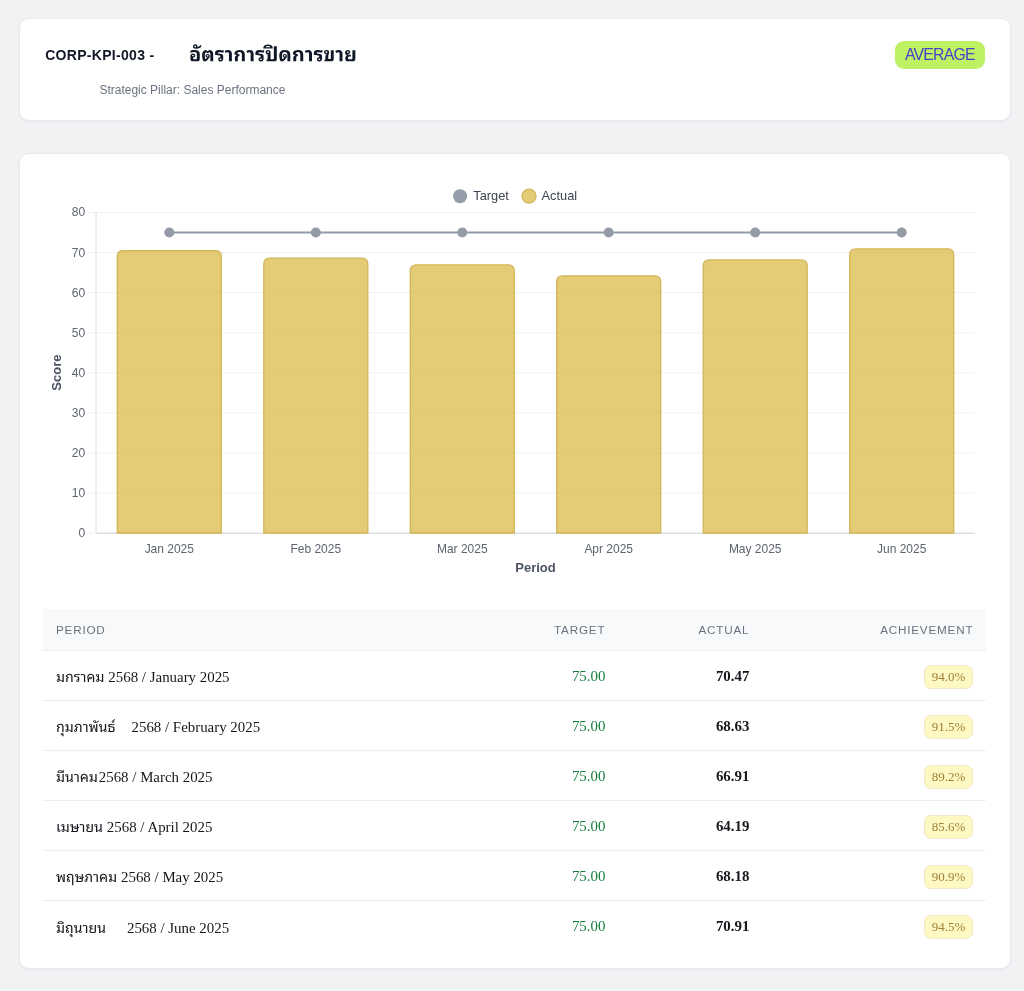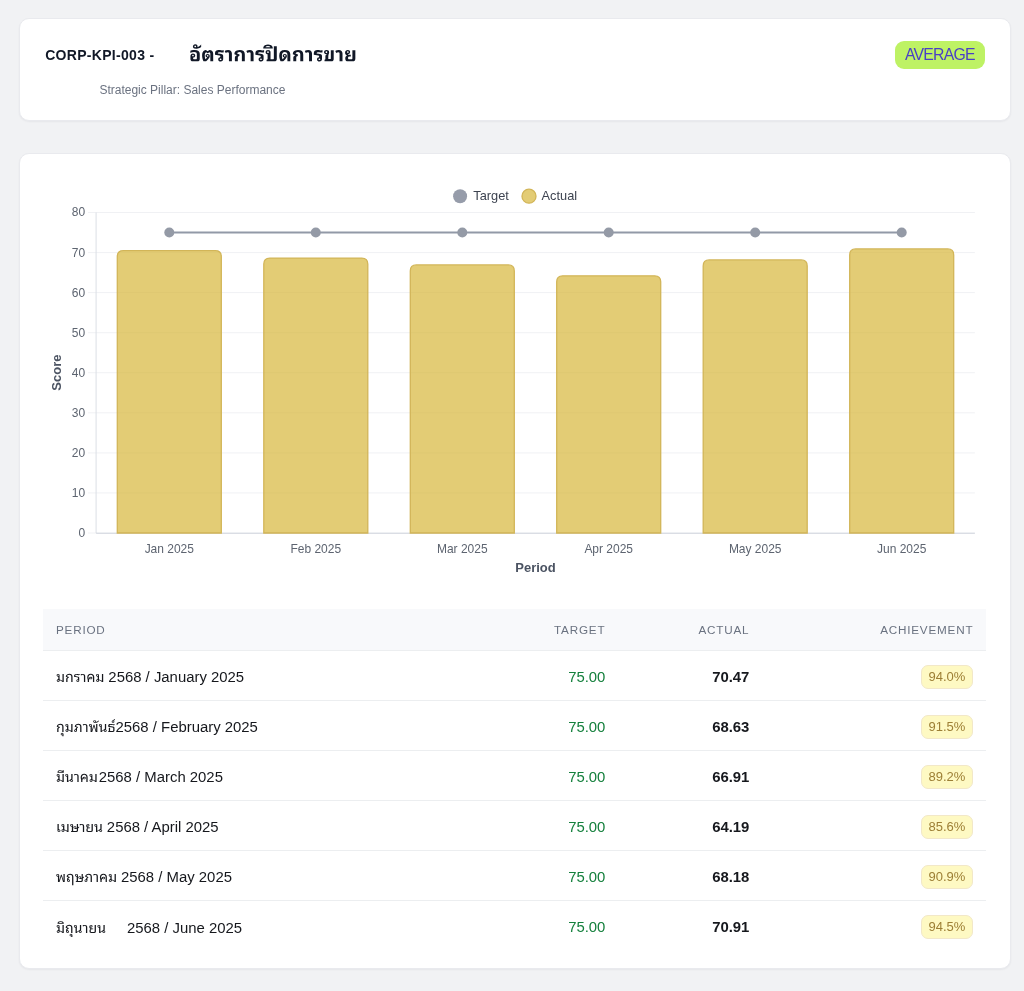--- a/index.html
+++ b/index.html
@@ -4,21 +4,21 @@
 html,body { width:1024px; height:991px; }
 body { background:#f1f2f4; font-family:"Liberation Sans",sans-serif; position:relative; }
 .card { position:absolute; left:19.4px; width:991.3px; background:#fff; border:1px solid #e9eaee; border-radius:10px; box-shadow:0 1px 2px rgba(16,24,40,.05); }
 #card1 { top:18.2px; height:103.2px; }
 #card2 { top:153.3px; height:815.7px; }
 .title { position:absolute; left:24.8px; top:25.4px; font-size:14px; font-weight:bold; color:#111827; letter-spacing:.3px; line-height:20.7px; white-space:nowrap; }
 .subtitle { position:absolute; left:32px; top:62.7px; font-size:12px; color:#6b7280; line-height:16.1px;margin-left:47px; }
 .avgbadge { position:absolute; right:25.2px; top:21.5px; width:89.3px; height:28.1px; line-height:28.1px; text-align:center; background:#bef264; color:#4a3fc6; font-size:15.8px; letter-spacing:-.8px; border-radius:9px; }
 .tbl { position:absolute; left:23px; top:455.2px; width:942.3px; border-collapse:collapse; table-layout:fixed; }
 .tbl th { height:41.2px; background:#f8f9fb; font-size:11.7px; font-weight:normal; color:#6a7280; letter-spacing:.8px; }
-.tbl td { height:50px; padding-top:2px; border-top:1px solid #eceef0; font-size:14.9px; color:#16181d; }
+.tbl td { height:50px; padding-top:2px; border-top:1px solid #eceef0; font-size:14.9px; color:#16181d;font-family:Liberation Serif, serif; }
 th.c1 { text-align:left; padding-left:12.6px; }
 td.c1 { text-align:left; padding-left:12.5px; white-space:nowrap; }
 .c2 { text-align:right; } td.c2 { color:#15803d; }
 .c3 { text-align:right; } td.c3 { font-weight:bold; }
 .c4, .c4h { text-align:right; padding-right:12.3px; }
 .badge { display:inline-block; height:23.7px; line-height:22px; padding:0 7px; background:#fef9c3; border:1px solid #f2e8c8; border-radius:7px; font-size:13px; color:#9d7f35; letter-spacing:0; }
 </style></head>
 <body>
 <div class="card" id="card1">
   <div class="title">CORP-KPI-003 -</div>
@@ -96,21 +96,21 @@
 <td class="c1"><svg width="48.48" height="20.45" viewBox="0 0 48.48 20.45" style="vertical-align:-4.54px">
               <path transform="translate(0,15.90) scale(0.014200,-0.014200)" d="M458.0 0.0Q427.0 25.0 388.0 49.0Q349.0 73.0 307.5 93.0Q266.0 113.0 227.0 126.0L166.0 156.0Q164.0 170.0 162.5 190.0Q161.0 210.0 161.0 235.0V347.0Q161.0 369.0 162.5 381.5Q164.0 394.0 168.0 405.0Q191.0 409.0 202.5 422.0Q214.0 435.0 215.0 457.0H225.0Q225.0 417.0 203.0 393.5Q181.0 370.0 142.0 370.0Q99.0 370.0 71.5 397.0Q44.0 424.0 44.0 466.0Q44.0 509.0 73.0 535.5Q102.0 562.0 148.0 562.0Q195.0 562.0 223.0 536.0Q251.0 510.0 251.0 466.0V152.0L224.0 184.0Q263.0 175.0 304.0 158.5Q345.0 142.0 384.0 120.5Q423.0 99.0 455.0 74.0H458.0Q457.0 98.0 456.5 121.5Q456.0 145.0 456.0 174.5Q456.0 204.0 456.0 243.0V555.0H546.0V0.0ZM146.0 423.0Q167.0 423.0 178.5 434.5Q190.0 446.0 190.0 466.0Q190.0 486.0 178.5 497.5Q167.0 509.0 146.0 509.0Q125.0 509.0 113.5 497.5Q102.0 486.0 102.0 466.0Q102.0 446.0 113.5 434.5Q125.0 423.0 146.0 423.0ZM155.0 -7.0Q108.0 -7.0 79.5 20.0Q51.0 47.0 51.0 90.0Q51.0 134.0 79.5 160.0Q108.0 186.0 155.0 186.0Q203.0 186.0 232.0 160.0Q261.0 134.0 261.0 90.0Q261.0 47.0 232.0 20.0Q203.0 -7.0 155.0 -7.0ZM153.0 46.0Q174.0 46.0 185.5 57.5Q197.0 69.0 197.0 89.0Q197.0 109.0 185.5 120.5Q174.0 132.0 153.0 132.0Q132.0 132.0 120.5 120.5Q109.0 109.0 109.0 89.0Q109.0 69.0 120.5 57.5Q132.0 46.0 153.0 46.0ZM719.0 0.0V190.0Q719.0 242.0 742.5 272.5Q766.0 303.0 818.0 319.0V323.0L690.0 361.0V374.0Q690.0 433.0 719.5 476.0Q749.0 519.0 803.5 542.5Q858.0 566.0 931.0 566.0Q1048.0 566.0 1106.5 514.0Q1165.0 462.0 1165.0 358.0V0.0H1075.0V358.0Q1075.0 429.0 1039.0 463.5Q1003.0 498.0 929.0 498.0Q858.0 498.0 816.5 465.0Q775.0 432.0 775.0 374.0V360.0L739.0 411.0L906.0 351.0L900.0 297.0Q849.0 287.0 829.0 264.0Q809.0 241.0 809.0 193.0V0.0ZM1532.0 -7.0Q1487.0 -7.0 1460.0 19.0Q1433.0 45.0 1433.0 88.0Q1433.0 132.0 1461.0 157.5Q1489.0 183.0 1529.0 183.0Q1573.0 183.0 1592.0 159.0Q1611.0 135.0 1611.0 106.0H1601.0Q1600.0 120.0 1588.5 136.0Q1577.0 152.0 1554.0 156.0Q1550.0 167.0 1548.5 178.0Q1547.0 189.0 1547.0 208.0V261.0Q1547.0 294.0 1534.0 308.0Q1521.0 322.0 1486.0 328.0L1268.0 364.0V413.0Q1268.0 489.0 1314.0 526.5Q1360.0 564.0 1430.0 564.0Q1465.0 564.0 1491.0 558.5Q1517.0 553.0 1540.5 547.5Q1564.0 542.0 1592.0 542.0Q1613.0 542.0 1633.0 546.0Q1653.0 550.0 1672.0 557.0V491.0Q1659.0 485.0 1639.0 480.0Q1619.0 475.0 1595.0 475.0Q1556.0 475.0 1517.5 485.5Q1479.0 496.0 1438.0 496.0Q1356.0 496.0 1356.0 423.0V411.0L1504.0 386.0Q1555.0 378.0 1584.0 363.0Q1613.0 348.0 1625.0 322.5Q1637.0 297.0 1637.0 256.0V101.0Q1637.0 49.0 1610.0 21.0Q1583.0 -7.0 1532.0 -7.0ZM1532.0 44.0Q1553.0 44.0 1564.5 55.5Q1576.0 67.0 1576.0 87.0Q1576.0 107.0 1564.5 118.5Q1553.0 130.0 1532.0 130.0Q1511.0 130.0 1499.5 118.5Q1488.0 107.0 1488.0 87.0Q1488.0 67.0 1499.5 55.5Q1511.0 44.0 1532.0 44.0ZM1968.0 0.0V394.0Q1968.0 446.0 1948.0 471.0Q1928.0 496.0 1886.0 496.0Q1857.0 496.0 1826.0 483.5Q1795.0 471.0 1765.0 447.0L1725.0 504.0Q1762.0 533.0 1805.0 548.5Q1848.0 564.0 1891.0 564.0Q1969.0 564.0 2013.5 520.0Q2058.0 476.0 2058.0 399.0V0.0ZM2237.0 0.0V73.0Q2237.0 123.0 2228.5 162.5Q2220.0 202.0 2211.5 242.0Q2203.0 282.0 2203.0 332.0Q2203.0 442.0 2267.5 504.0Q2332.0 566.0 2452.0 566.0Q2567.0 566.0 2630.0 509.0Q2693.0 452.0 2693.0 342.0V0.0H2603.0V342.0Q2603.0 419.0 2563.5 458.0Q2524.0 497.0 2452.0 497.0Q2376.0 497.0 2332.5 455.0Q2289.0 413.0 2289.0 337.0V329.0Q2289.0 308.0 2291.0 286.0Q2293.0 264.0 2294.5 242.0Q2296.0 220.0 2296.0 197.0H2299.0Q2311.0 249.0 2333.5 285.5Q2356.0 322.0 2388.0 341.5Q2420.0 361.0 2458.0 361.0Q2505.0 361.0 2532.5 336.0Q2560.0 311.0 2560.0 269.0Q2560.0 228.0 2532.5 203.0Q2505.0 178.0 2460.0 178.0Q2423.0 178.0 2398.0 198.5Q2373.0 219.0 2373.0 249.0Q2373.0 286.0 2402.0 297.0L2408.0 264.0Q2390.0 253.0 2374.5 233.0Q2359.0 213.0 2348.0 186.5Q2337.0 160.0 2330.5 130.0Q2324.0 100.0 2324.0 69.0V0.0ZM2459.0 226.0Q2480.0 226.0 2491.0 237.5Q2502.0 249.0 2502.0 269.0Q2502.0 289.0 2490.5 300.5Q2479.0 312.0 2458.0 312.0Q2437.0 312.0 2425.5 300.5Q2414.0 289.0 2414.0 269.0Q2414.0 249.0 2426.0 237.5Q2438.0 226.0 2459.0 226.0ZM3237.0 0.0Q3206.0 25.0 3167.0 49.0Q3128.0 73.0 3086.5 93.0Q3045.0 113.0 3006.0 126.0L2945.0 156.0Q2943.0 170.0 2941.5 190.0Q2940.0 210.0 2940.0 235.0V347.0Q2940.0 369.0 2941.5 381.5Q2943.0 394.0 2947.0 405.0Q2970.0 409.0 2981.5 422.0Q2993.0 435.0 2994.0 457.0H3004.0Q3004.0 417.0 2982.0 393.5Q2960.0 370.0 2921.0 370.0Q2878.0 370.0 2850.5 397.0Q2823.0 424.0 2823.0 466.0Q2823.0 509.0 2852.0 535.5Q2881.0 562.0 2927.0 562.0Q2974.0 562.0 3002.0 536.0Q3030.0 510.0 3030.0 466.0V152.0L3003.0 184.0Q3042.0 175.0 3083.0 158.5Q3124.0 142.0 3163.0 120.5Q3202.0 99.0 3234.0 74.0H3237.0Q3236.0 98.0 3235.5 121.5Q3235.0 145.0 3235.0 174.5Q3235.0 204.0 3235.0 243.0V555.0H3325.0V0.0ZM2925.0 423.0Q2946.0 423.0 2957.5 434.5Q2969.0 446.0 2969.0 466.0Q2969.0 486.0 2957.5 497.5Q2946.0 509.0 2925.0 509.0Q2904.0 509.0 2892.5 497.5Q2881.0 486.0 2881.0 466.0Q2881.0 446.0 2892.5 434.5Q2904.0 423.0 2925.0 423.0ZM2934.0 -7.0Q2887.0 -7.0 2858.5 20.0Q2830.0 47.0 2830.0 90.0Q2830.0 134.0 2858.5 160.0Q2887.0 186.0 2934.0 186.0Q2982.0 186.0 3011.0 160.0Q3040.0 134.0 3040.0 90.0Q3040.0 47.0 3011.0 20.0Q2982.0 -7.0 2934.0 -7.0ZM2932.0 46.0Q2953.0 46.0 2964.5 57.5Q2976.0 69.0 2976.0 89.0Q2976.0 109.0 2964.5 120.5Q2953.0 132.0 2932.0 132.0Q2911.0 132.0 2899.5 120.5Q2888.0 109.0 2888.0 89.0Q2888.0 69.0 2899.5 57.5Q2911.0 46.0 2932.0 46.0Z" fill="#16181d"></path>
             </svg><span style="margin-left:4px">2568 / January 2025</span></td>
 <td class="c2">75.00</td>
 <td class="c3">70.47</td>
 <td class="c4"><span class="badge">94.0%</span></td>
 </tr>
         <tr>
 <td class="c1"><svg width="59.61" height="20.45" viewBox="0 0 59.61 20.45" style="vertical-align:-4.54px">
               <path transform="translate(0,15.90) scale(0.014200,-0.014200)" d="M84.0 0.0V190.0Q84.0 242.0 107.5 272.5Q131.0 303.0 183.0 319.0V323.0L55.0 361.0V374.0Q55.0 433.0 84.5 476.0Q114.0 519.0 168.5 542.5Q223.0 566.0 296.0 566.0Q413.0 566.0 471.5 514.0Q530.0 462.0 530.0 358.0V0.0H440.0V358.0Q440.0 429.0 404.0 463.5Q368.0 498.0 294.0 498.0Q223.0 498.0 181.5 465.0Q140.0 432.0 140.0 374.0V360.0L104.0 411.0L271.0 351.0L265.0 297.0Q214.0 287.0 194.0 264.0Q174.0 241.0 174.0 193.0V0.0ZM447.0 -314.0V-201.0Q458.0 -200.0 468.5 -195.5Q479.0 -191.0 485.5 -182.0Q492.0 -173.0 492.0 -159.0H506.0Q504.0 -205.0 478.5 -222.5Q453.0 -240.0 419.0 -240.0Q381.0 -240.0 355.5 -216.0Q330.0 -192.0 330.0 -152.0Q330.0 -113.0 357.5 -88.0Q385.0 -63.0 430.0 -63.0Q477.0 -63.0 503.5 -90.0Q530.0 -117.0 530.0 -161.0V-314.0ZM423.0 -194.0Q443.0 -194.0 454.0 -183.0Q465.0 -172.0 465.0 -153.0Q465.0 -134.0 454.0 -123.0Q443.0 -112.0 423.0 -112.0Q403.0 -112.0 392.0 -123.0Q381.0 -134.0 381.0 -153.0Q381.0 -172.0 392.0 -183.0Q403.0 -194.0 423.0 -194.0ZM1074.0 0.0Q1043.0 25.0 1004.0 49.0Q965.0 73.0 923.5 93.0Q882.0 113.0 843.0 126.0L782.0 156.0Q780.0 170.0 778.5 190.0Q777.0 210.0 777.0 235.0V347.0Q777.0 369.0 778.5 381.5Q780.0 394.0 784.0 405.0Q807.0 409.0 818.5 422.0Q830.0 435.0 831.0 457.0H841.0Q841.0 417.0 819.0 393.5Q797.0 370.0 758.0 370.0Q715.0 370.0 687.5 397.0Q660.0 424.0 660.0 466.0Q660.0 509.0 689.0 535.5Q718.0 562.0 764.0 562.0Q811.0 562.0 839.0 536.0Q867.0 510.0 867.0 466.0V152.0L840.0 184.0Q879.0 175.0 920.0 158.5Q961.0 142.0 1000.0 120.5Q1039.0 99.0 1071.0 74.0H1074.0Q1073.0 98.0 1072.5 121.5Q1072.0 145.0 1072.0 174.5Q1072.0 204.0 1072.0 243.0V555.0H1162.0V0.0ZM762.0 423.0Q783.0 423.0 794.5 434.5Q806.0 446.0 806.0 466.0Q806.0 486.0 794.5 497.5Q783.0 509.0 762.0 509.0Q741.0 509.0 729.5 497.5Q718.0 486.0 718.0 466.0Q718.0 446.0 729.5 434.5Q741.0 423.0 762.0 423.0ZM771.0 -7.0Q724.0 -7.0 695.5 20.0Q667.0 47.0 667.0 90.0Q667.0 134.0 695.5 160.0Q724.0 186.0 771.0 186.0Q819.0 186.0 848.0 160.0Q877.0 134.0 877.0 90.0Q877.0 47.0 848.0 20.0Q819.0 -7.0 771.0 -7.0ZM769.0 46.0Q790.0 46.0 801.5 57.5Q813.0 69.0 813.0 89.0Q813.0 109.0 801.5 120.5Q790.0 132.0 769.0 132.0Q748.0 132.0 736.5 120.5Q725.0 109.0 725.0 89.0Q725.0 69.0 736.5 57.5Q748.0 46.0 769.0 46.0ZM1372.0 -7.0Q1327.0 -7.0 1300.0 19.0Q1273.0 45.0 1273.0 88.0Q1273.0 130.0 1300.0 156.5Q1327.0 183.0 1369.0 183.0Q1406.0 183.0 1428.5 162.0Q1451.0 141.0 1451.0 106.0H1441.0Q1440.0 126.0 1425.5 142.0Q1411.0 158.0 1394.0 158.0Q1390.0 167.0 1388.5 179.0Q1387.0 191.0 1387.0 206.0V215.0Q1387.0 260.0 1403.0 283.5Q1419.0 307.0 1456.0 317.0V321.0L1320.0 361.0V374.0Q1320.0 433.0 1349.5 476.0Q1379.0 519.0 1433.5 542.5Q1488.0 566.0 1562.0 566.0Q1678.0 566.0 1735.5 514.0Q1793.0 462.0 1793.0 358.0V0.0H1703.0V358.0Q1703.0 428.0 1667.0 463.0Q1631.0 498.0 1560.0 498.0Q1488.0 498.0 1447.0 465.0Q1406.0 432.0 1406.0 374.0V360.0L1370.0 411.0L1543.0 350.0L1537.0 296.0Q1514.0 290.0 1500.5 280.0Q1487.0 270.0 1482.0 252.0Q1477.0 234.0 1477.0 204.0V101.0Q1477.0 49.0 1450.0 21.0Q1423.0 -7.0 1372.0 -7.0ZM1373.0 44.0Q1394.0 44.0 1405.5 55.5Q1417.0 67.0 1417.0 87.0Q1417.0 107.0 1405.5 118.5Q1394.0 130.0 1373.0 130.0Q1352.0 130.0 1340.5 118.5Q1329.0 107.0 1329.0 87.0Q1329.0 67.0 1340.5 55.5Q1352.0 44.0 1373.0 44.0ZM2124.0 0.0V394.0Q2124.0 446.0 2104.0 471.0Q2084.0 496.0 2042.0 496.0Q2013.0 496.0 1982.0 483.5Q1951.0 471.0 1921.0 447.0L1881.0 504.0Q1918.0 533.0 1961.0 548.5Q2004.0 564.0 2047.0 564.0Q2125.0 564.0 2169.5 520.0Q2214.0 476.0 2214.0 399.0V0.0ZM2436.0 0.0V344.0Q2436.0 363.0 2437.5 377.0Q2439.0 391.0 2442.0 405.0Q2465.0 409.0 2476.5 422.0Q2488.0 435.0 2489.0 457.0H2499.0Q2499.0 417.0 2477.0 393.5Q2455.0 370.0 2416.0 370.0Q2373.0 370.0 2345.5 396.5Q2318.0 423.0 2318.0 466.0Q2318.0 510.0 2346.5 536.0Q2375.0 562.0 2422.0 562.0Q2469.0 562.0 2497.0 536.0Q2525.0 510.0 2525.0 466.0V262.0Q2525.0 236.0 2524.0 209.5Q2523.0 183.0 2521.5 152.5Q2520.0 122.0 2516.0 83.0H2519.0L2647.0 506.0H2703.0L2831.0 83.0H2835.0Q2832.0 122.0 2830.0 152.5Q2828.0 183.0 2827.0 209.5Q2826.0 236.0 2826.0 262.0V555.0H2913.0V0.0H2796.0L2718.0 257.0Q2709.0 288.0 2702.5 309.5Q2696.0 331.0 2690.5 352.5Q2685.0 374.0 2677.0 404.0H2673.0Q2666.0 374.0 2660.5 352.5Q2655.0 331.0 2648.5 309.5Q2642.0 288.0 2632.0 257.0L2550.0 0.0ZM2420.0 423.0Q2441.0 423.0 2452.5 434.5Q2464.0 446.0 2464.0 466.0Q2464.0 486.0 2452.5 497.5Q2441.0 509.0 2420.0 509.0Q2399.0 509.0 2387.5 497.5Q2376.0 486.0 2376.0 466.0Q2376.0 446.0 2387.5 434.5Q2399.0 423.0 2420.0 423.0ZM2754.0 637.0Q2725.0 637.0 2702.0 643.0Q2679.0 649.0 2662.0 660.0Q2643.0 672.0 2633.0 692.0Q2623.0 712.0 2623.0 737.0Q2623.0 778.0 2649.5 803.0Q2676.0 828.0 2719.0 828.0Q2763.0 828.0 2790.0 804.5Q2817.0 781.0 2817.0 741.0Q2817.0 707.0 2796.0 687.5Q2775.0 668.0 2737.0 668.0V694.0Q2745.0 693.0 2756.0 691.5Q2767.0 690.0 2777.0 690.0Q2815.0 690.0 2856.0 706.0Q2897.0 722.0 2935.0 750.0Q2973.0 778.0 3000.0 814.0H3003.0V732.0Q2975.0 704.0 2934.0 682.5Q2893.0 661.0 2846.5 649.0Q2800.0 637.0 2754.0 637.0ZM2720.0 695.0Q2740.0 695.0 2751.0 706.0Q2762.0 717.0 2762.0 736.0Q2762.0 756.0 2751.0 766.5Q2740.0 777.0 2720.0 777.0Q2701.0 777.0 2689.5 766.5Q2678.0 756.0 2678.0 736.0Q2678.0 717.0 2689.5 706.0Q2701.0 695.0 2720.0 695.0ZM3137.0 0.0V344.0Q3137.0 361.0 3138.5 375.0Q3140.0 389.0 3144.0 405.0Q3167.0 409.0 3178.5 422.0Q3190.0 435.0 3191.0 457.0H3201.0Q3201.0 417.0 3179.0 393.5Q3157.0 370.0 3118.0 370.0Q3075.0 370.0 3047.5 396.5Q3020.0 423.0 3020.0 466.0Q3020.0 510.0 3048.5 536.0Q3077.0 562.0 3124.0 562.0Q3171.0 562.0 3199.0 536.0Q3227.0 510.0 3227.0 466.0V178.0Q3227.0 165.0 3227.0 154.0Q3227.0 143.0 3227.0 131.5Q3227.0 120.0 3226.5 108.0Q3226.0 96.0 3226.0 81.0H3229.0Q3240.0 91.0 3261.5 105.0Q3283.0 119.0 3313.5 136.0Q3344.0 153.0 3380.0 171.0Q3409.0 185.0 3422.0 195.0Q3435.0 205.0 3439.0 218.0Q3443.0 231.0 3443.0 255.0V555.0H3533.0V266.0Q3533.0 233.0 3524.5 210.5Q3516.0 188.0 3496.5 173.0Q3477.0 158.0 3443.0 146.0L3429.0 137.0Q3382.0 114.0 3343.5 91.0Q3305.0 68.0 3275.0 45.5Q3245.0 23.0 3222.0 0.0ZM3121.0 423.0Q3142.0 423.0 3153.5 434.5Q3165.0 446.0 3165.0 466.0Q3165.0 486.0 3153.5 497.5Q3142.0 509.0 3121.0 509.0Q3100.0 509.0 3088.5 497.5Q3077.0 486.0 3077.0 466.0Q3077.0 446.0 3088.5 434.5Q3100.0 423.0 3121.0 423.0ZM3470.0 -7.0Q3425.0 -7.0 3397.0 19.5Q3369.0 46.0 3369.0 89.0Q3369.0 131.0 3397.5 157.5Q3426.0 184.0 3472.0 184.0Q3517.0 184.0 3545.0 157.5Q3573.0 131.0 3573.0 89.0Q3573.0 46.0 3544.5 19.5Q3516.0 -7.0 3470.0 -7.0ZM3471.0 46.0Q3491.0 46.0 3503.0 57.5Q3515.0 69.0 3515.0 89.0Q3515.0 109.0 3503.0 120.5Q3491.0 132.0 3471.0 132.0Q3450.0 132.0 3438.5 120.5Q3427.0 109.0 3427.0 89.0Q3427.0 69.0 3438.5 57.5Q3450.0 46.0 3471.0 46.0ZM3677.0 0.0V52.0L3722.0 63.0V289.0H3810.0V64.0H3984.0Q4009.0 64.0 4020.5 76.0Q4032.0 88.0 4032.0 113.0V251.0Q4032.0 283.0 4021.5 298.5Q4011.0 314.0 3976.0 318.0L3676.0 356.0V415.0Q3676.0 465.0 3698.0 498.0Q3720.0 531.0 3758.5 547.5Q3797.0 564.0 3845.0 564.0Q3888.0 564.0 3920.5 558.0Q3953.0 552.0 3981.0 546.0Q4009.0 540.0 4038.0 540.0Q4060.0 540.0 4083.5 545.0Q4107.0 550.0 4124.0 557.0V490.0Q4109.0 481.0 4088.5 476.5Q4068.0 472.0 4045.0 472.0Q4013.0 472.0 3982.5 478.0Q3952.0 484.0 3921.5 490.0Q3891.0 496.0 3857.0 496.0Q3813.0 496.0 3789.5 476.5Q3766.0 457.0 3766.0 419.0V411.0L4006.0 380.0Q4046.0 375.0 4071.0 361.0Q4096.0 347.0 4108.0 322.0Q4120.0 297.0 4120.0 259.0V101.0Q4120.0 51.0 4094.5 25.5Q4069.0 0.0 4019.0 0.0ZM4019.0 631.0Q3977.0 631.0 3951.0 654.0Q3925.0 677.0 3925.0 714.0Q3925.0 742.0 3945.0 766.0Q3965.0 790.0 4009.0 813.0Q4050.0 835.0 4066.0 851.0Q4082.0 867.0 4083.0 883.0H4163.0Q4163.0 857.0 4144.5 836.5Q4126.0 816.0 4085.0 797.0Q4057.0 784.0 4042.0 775.5Q4027.0 767.0 4024.0 762.0L3984.0 775.0Q3994.0 783.0 4005.5 787.0Q4017.0 791.0 4031.0 791.0Q4066.0 791.0 4088.5 769.0Q4111.0 747.0 4111.0 714.0Q4111.0 677.0 4085.5 654.0Q4060.0 631.0 4019.0 631.0ZM4019.0 672.0Q4039.0 672.0 4050.0 683.0Q4061.0 694.0 4061.0 713.0Q4061.0 733.0 4050.0 743.5Q4039.0 754.0 4019.0 754.0Q4000.0 754.0 3988.5 743.5Q3977.0 733.0 3977.0 713.0Q3977.0 694.0 3988.5 683.0Q4000.0 672.0 4019.0 672.0Z" fill="#16181d"></path>
-            </svg><span style="margin-left:0">2568 / February 2025</span></td>
+            </svg><span style="margin-left:16px">2568 / February 2025</span></td>
 <td class="c2">75.00</td>
 <td class="c3">68.63</td>
 <td class="c4"><span class="badge">91.5%</span></td>
 </tr>
         <tr>
 <td class="c1"><svg width="41.89" height="20.45" viewBox="0 0 41.89 20.45" style="vertical-align:-4.54px">
               <path transform="translate(0,15.90) scale(0.014200,-0.014200)" d="M458.0 0.0Q427.0 25.0 388.0 49.0Q349.0 73.0 307.5 93.0Q266.0 113.0 227.0 126.0L166.0 156.0Q164.0 170.0 162.5 190.0Q161.0 210.0 161.0 235.0V347.0Q161.0 369.0 162.5 381.5Q164.0 394.0 168.0 405.0Q191.0 409.0 202.5 422.0Q214.0 435.0 215.0 457.0H225.0Q225.0 417.0 203.0 393.5Q181.0 370.0 142.0 370.0Q99.0 370.0 71.5 397.0Q44.0 424.0 44.0 466.0Q44.0 509.0 73.0 535.5Q102.0 562.0 148.0 562.0Q195.0 562.0 223.0 536.0Q251.0 510.0 251.0 466.0V152.0L224.0 184.0Q263.0 175.0 304.0 158.5Q345.0 142.0 384.0 120.5Q423.0 99.0 455.0 74.0H458.0Q457.0 98.0 456.5 121.5Q456.0 145.0 456.0 174.5Q456.0 204.0 456.0 243.0V555.0H546.0V0.0ZM146.0 423.0Q167.0 423.0 178.5 434.5Q190.0 446.0 190.0 466.0Q190.0 486.0 178.5 497.5Q167.0 509.0 146.0 509.0Q125.0 509.0 113.5 497.5Q102.0 486.0 102.0 466.0Q102.0 446.0 113.5 434.5Q125.0 423.0 146.0 423.0ZM155.0 -7.0Q108.0 -7.0 79.5 20.0Q51.0 47.0 51.0 90.0Q51.0 134.0 79.5 160.0Q108.0 186.0 155.0 186.0Q203.0 186.0 232.0 160.0Q261.0 134.0 261.0 90.0Q261.0 47.0 232.0 20.0Q203.0 -7.0 155.0 -7.0ZM153.0 46.0Q174.0 46.0 185.5 57.5Q197.0 69.0 197.0 89.0Q197.0 109.0 185.5 120.5Q174.0 132.0 153.0 132.0Q132.0 132.0 120.5 120.5Q109.0 109.0 109.0 89.0Q109.0 69.0 120.5 57.5Q132.0 46.0 153.0 46.0ZM108.0 641.0V669.0Q108.0 715.0 127.5 748.5Q147.0 782.0 183.5 801.0Q220.0 820.0 270.0 820.0Q338.0 820.0 381.0 797.0Q424.0 774.0 455.0 747.0H459.0V824.0H546.0V641.0ZM184.0 691.0H457.0Q434.0 711.0 406.0 727.5Q378.0 744.0 346.5 754.0Q315.0 764.0 281.0 764.0Q234.0 764.0 209.0 742.0Q184.0 720.0 184.0 691.0ZM770.0 0.0V344.0Q770.0 361.0 771.5 375.0Q773.0 389.0 777.0 405.0Q800.0 409.0 811.5 422.0Q823.0 435.0 824.0 457.0H834.0Q834.0 417.0 812.0 393.5Q790.0 370.0 751.0 370.0Q708.0 370.0 680.5 396.5Q653.0 423.0 653.0 466.0Q653.0 510.0 681.5 536.0Q710.0 562.0 757.0 562.0Q804.0 562.0 832.0 536.0Q860.0 510.0 860.0 466.0V178.0Q860.0 165.0 860.0 154.0Q860.0 143.0 860.0 131.5Q860.0 120.0 859.5 108.0Q859.0 96.0 859.0 81.0H862.0Q873.0 91.0 894.5 105.0Q916.0 119.0 946.5 136.0Q977.0 153.0 1013.0 171.0Q1042.0 185.0 1055.0 195.0Q1068.0 205.0 1072.0 218.0Q1076.0 231.0 1076.0 255.0V555.0H1166.0V266.0Q1166.0 233.0 1157.5 210.5Q1149.0 188.0 1129.5 173.0Q1110.0 158.0 1076.0 146.0L1062.0 137.0Q1015.0 114.0 976.5 91.0Q938.0 68.0 908.0 45.5Q878.0 23.0 855.0 0.0ZM754.0 423.0Q775.0 423.0 786.5 434.5Q798.0 446.0 798.0 466.0Q798.0 486.0 786.5 497.5Q775.0 509.0 754.0 509.0Q733.0 509.0 721.5 497.5Q710.0 486.0 710.0 466.0Q710.0 446.0 721.5 434.5Q733.0 423.0 754.0 423.0ZM1103.0 -7.0Q1058.0 -7.0 1030.0 19.5Q1002.0 46.0 1002.0 89.0Q1002.0 131.0 1030.5 157.5Q1059.0 184.0 1105.0 184.0Q1150.0 184.0 1178.0 157.5Q1206.0 131.0 1206.0 89.0Q1206.0 46.0 1177.5 19.5Q1149.0 -7.0 1103.0 -7.0ZM1104.0 46.0Q1124.0 46.0 1136.0 57.5Q1148.0 69.0 1148.0 89.0Q1148.0 109.0 1136.0 120.5Q1124.0 132.0 1104.0 132.0Q1083.0 132.0 1071.5 120.5Q1060.0 109.0 1060.0 89.0Q1060.0 69.0 1071.5 57.5Q1083.0 46.0 1104.0 46.0ZM1504.0 0.0V394.0Q1504.0 446.0 1484.0 471.0Q1464.0 496.0 1422.0 496.0Q1393.0 496.0 1362.0 483.5Q1331.0 471.0 1301.0 447.0L1261.0 504.0Q1298.0 533.0 1341.0 548.5Q1384.0 564.0 1427.0 564.0Q1505.0 564.0 1549.5 520.0Q1594.0 476.0 1594.0 399.0V0.0ZM1773.0 0.0V73.0Q1773.0 123.0 1764.5 162.5Q1756.0 202.0 1747.5 242.0Q1739.0 282.0 1739.0 332.0Q1739.0 442.0 1803.5 504.0Q1868.0 566.0 1988.0 566.0Q2103.0 566.0 2166.0 509.0Q2229.0 452.0 2229.0 342.0V0.0H2139.0V342.0Q2139.0 419.0 2099.5 458.0Q2060.0 497.0 1988.0 497.0Q1912.0 497.0 1868.5 455.0Q1825.0 413.0 1825.0 337.0V329.0Q1825.0 308.0 1827.0 286.0Q1829.0 264.0 1830.5 242.0Q1832.0 220.0 1832.0 197.0H1835.0Q1847.0 249.0 1869.5 285.5Q1892.0 322.0 1924.0 341.5Q1956.0 361.0 1994.0 361.0Q2041.0 361.0 2068.5 336.0Q2096.0 311.0 2096.0 269.0Q2096.0 228.0 2068.5 203.0Q2041.0 178.0 1996.0 178.0Q1959.0 178.0 1934.0 198.5Q1909.0 219.0 1909.0 249.0Q1909.0 286.0 1938.0 297.0L1944.0 264.0Q1926.0 253.0 1910.5 233.0Q1895.0 213.0 1884.0 186.5Q1873.0 160.0 1866.5 130.0Q1860.0 100.0 1860.0 69.0V0.0ZM1995.0 226.0Q2016.0 226.0 2027.0 237.5Q2038.0 249.0 2038.0 269.0Q2038.0 289.0 2026.5 300.5Q2015.0 312.0 1994.0 312.0Q1973.0 312.0 1961.5 300.5Q1950.0 289.0 1950.0 269.0Q1950.0 249.0 1962.0 237.5Q1974.0 226.0 1995.0 226.0ZM2773.0 0.0Q2742.0 25.0 2703.0 49.0Q2664.0 73.0 2622.5 93.0Q2581.0 113.0 2542.0 126.0L2481.0 156.0Q2479.0 170.0 2477.5 190.0Q2476.0 210.0 2476.0 235.0V347.0Q2476.0 369.0 2477.5 381.5Q2479.0 394.0 2483.0 405.0Q2506.0 409.0 2517.5 422.0Q2529.0 435.0 2530.0 457.0H2540.0Q2540.0 417.0 2518.0 393.5Q2496.0 370.0 2457.0 370.0Q2414.0 370.0 2386.5 397.0Q2359.0 424.0 2359.0 466.0Q2359.0 509.0 2388.0 535.5Q2417.0 562.0 2463.0 562.0Q2510.0 562.0 2538.0 536.0Q2566.0 510.0 2566.0 466.0V152.0L2539.0 184.0Q2578.0 175.0 2619.0 158.5Q2660.0 142.0 2699.0 120.5Q2738.0 99.0 2770.0 74.0H2773.0Q2772.0 98.0 2771.5 121.5Q2771.0 145.0 2771.0 174.5Q2771.0 204.0 2771.0 243.0V555.0H2861.0V0.0ZM2461.0 423.0Q2482.0 423.0 2493.5 434.5Q2505.0 446.0 2505.0 466.0Q2505.0 486.0 2493.5 497.5Q2482.0 509.0 2461.0 509.0Q2440.0 509.0 2428.5 497.5Q2417.0 486.0 2417.0 466.0Q2417.0 446.0 2428.5 434.5Q2440.0 423.0 2461.0 423.0ZM2470.0 -7.0Q2423.0 -7.0 2394.5 20.0Q2366.0 47.0 2366.0 90.0Q2366.0 134.0 2394.5 160.0Q2423.0 186.0 2470.0 186.0Q2518.0 186.0 2547.0 160.0Q2576.0 134.0 2576.0 90.0Q2576.0 47.0 2547.0 20.0Q2518.0 -7.0 2470.0 -7.0ZM2468.0 46.0Q2489.0 46.0 2500.5 57.5Q2512.0 69.0 2512.0 89.0Q2512.0 109.0 2500.5 120.5Q2489.0 132.0 2468.0 132.0Q2447.0 132.0 2435.5 120.5Q2424.0 109.0 2424.0 89.0Q2424.0 69.0 2435.5 57.5Q2447.0 46.0 2468.0 46.0Z" fill="#16181d"></path>
             </svg><span style="margin-left:1px">2568 / March 2025</span></td>
 <td class="c2">75.00</td>
 <td class="c3">66.91</td>

